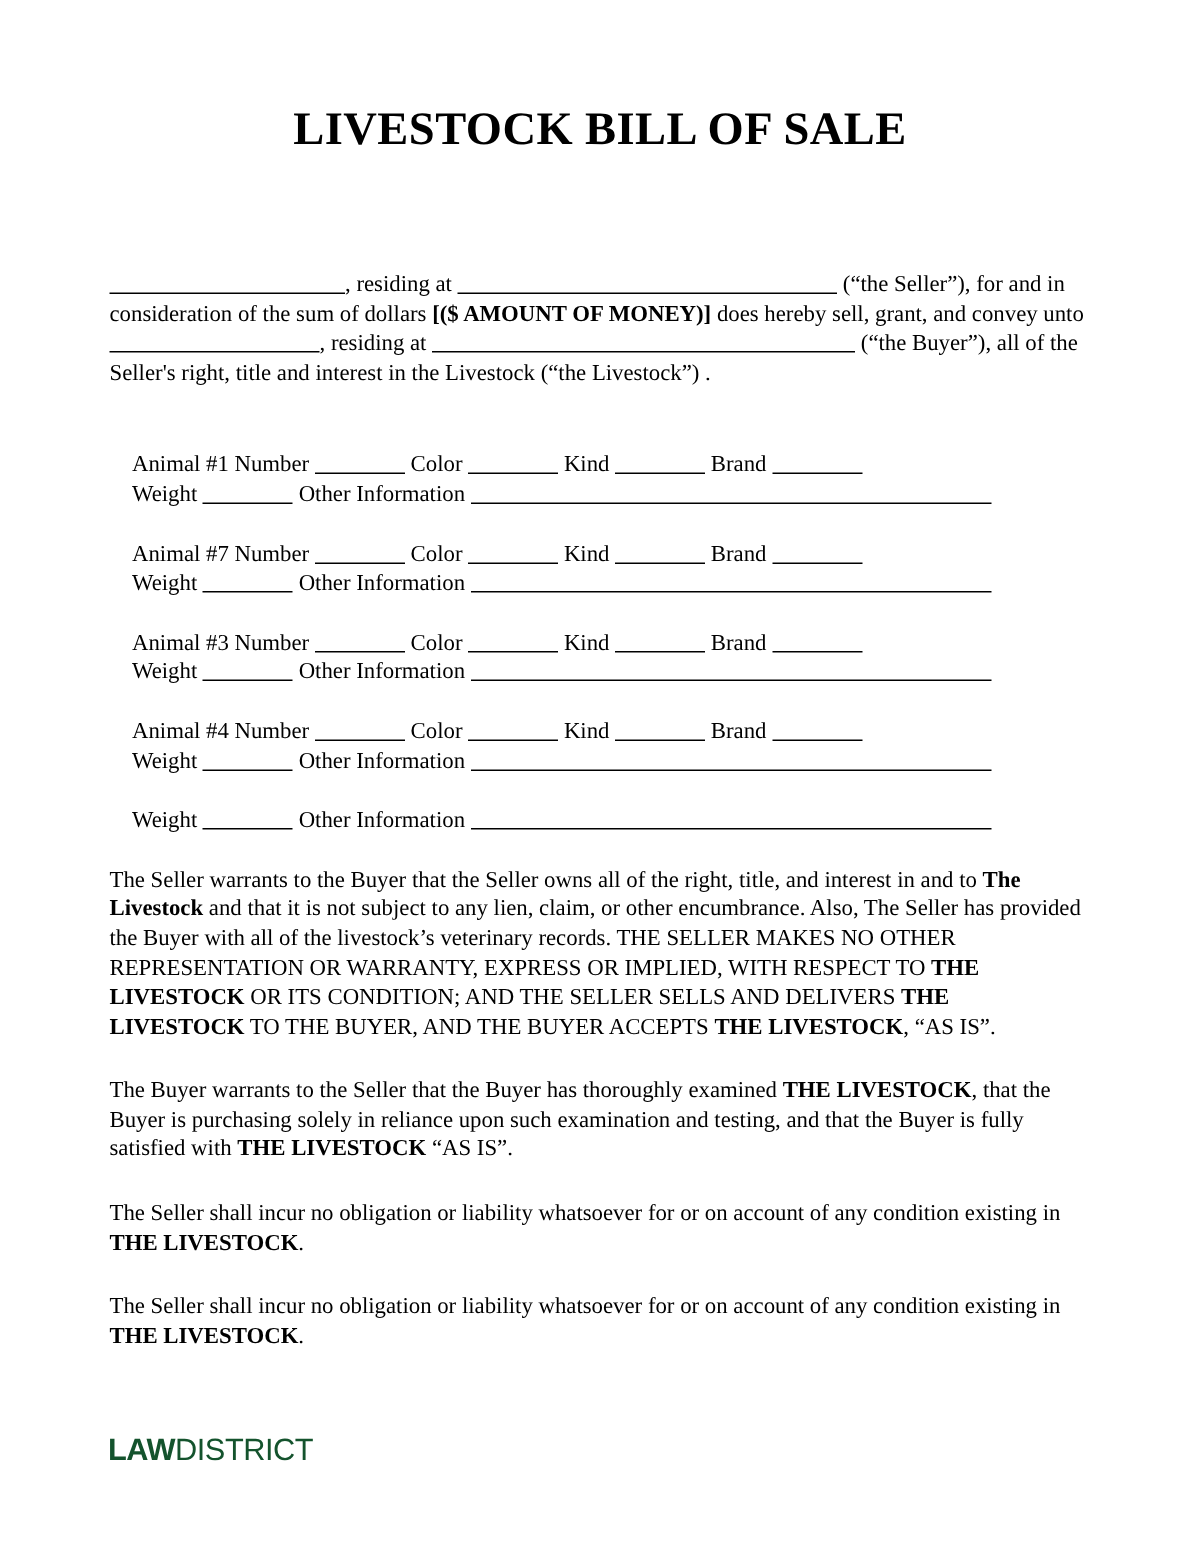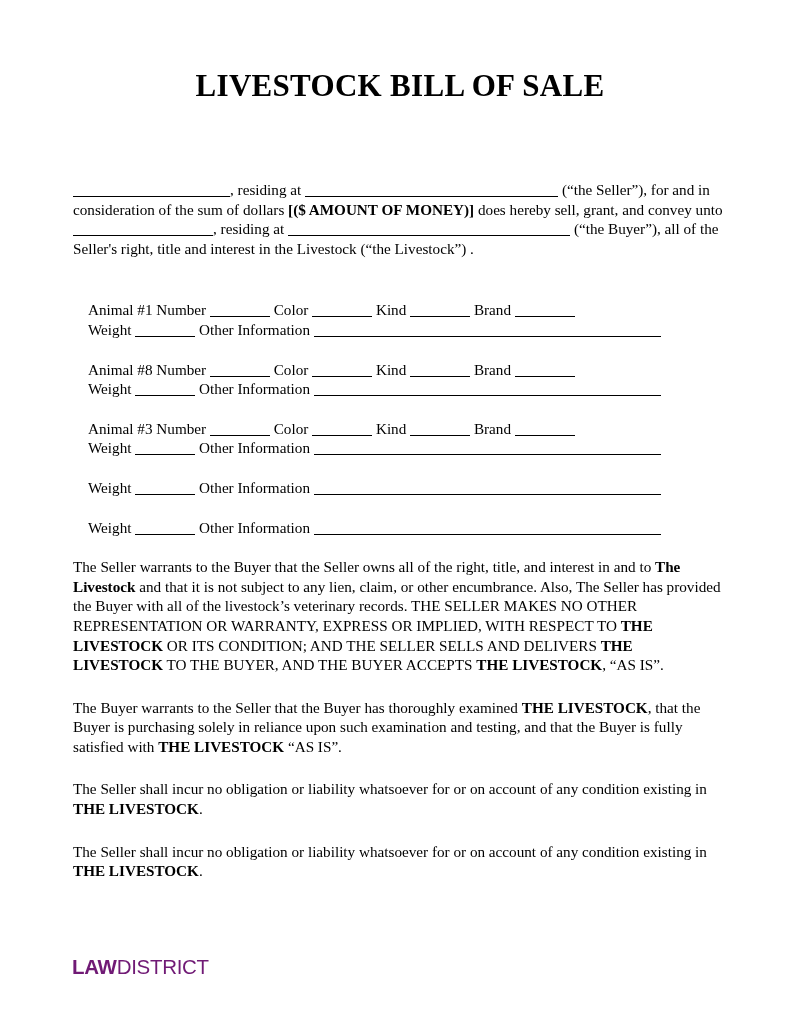--- a/index.html
+++ b/index.html
@@ -83,21 +83,21 @@
     width: 800px;
     height: 40px;
   }
   .logo {
     position: absolute;
     left: 72px;
     top: 0px;
     font-family: "Liberation Sans", "DejaVu Sans", sans-serif;
     font-size: 20.5px;
     letter-spacing: -0.3px;
-    color: #701a75;
+    color: #14532d;
     white-space: nowrap;
   }
   .logo .law { font-weight: bold; }
   .logo .district { font-weight: normal; }
   .page-num {
     position: absolute;
     left: 300px;
     top: 2px;
     width: 200px;
     text-align: center;
@@ -121,30 +121,31 @@
 
     <div class="gap-md"></div>
 
     <div id="animals-container">
         <div class="animal-block">
           <div class="animal-line"><span>Animal #1</span> <span>Number</span> <span class="blank b-field"></span> <span>Color</span> <span class="blank b-field"></span> <span>Kind</span> <span class="blank b-field"></span> <span>Brand</span> <span class="blank b-field"></span></div>
           <div class="animal-line"><span>Weight</span> <span class="blank b-field"></span> <span>Other Information</span> <span class="blank b-other"></span></div>
         </div>
         <div class="animal-spacer"></div>
         <div class="animal-block">
-          <div class="animal-line"><span>Animal #8</span> <span>Number</span> <span class="blank b-field"></span> <span>Color</span> <span class="blank b-field"></span> <span>Kind</span> <span class="blank b-field"></span> <span>Brand</span> <span class="blank b-field"></span></div>
+          <div class="animal-line"><span>Animal #7</span> <span>Number</span> <span class="blank b-field"></span> <span>Color</span> <span class="blank b-field"></span> <span>Kind</span> <span class="blank b-field"></span> <span>Brand</span> <span class="blank b-field"></span></div>
           <div class="animal-line"><span>Weight</span> <span class="blank b-field"></span> <span>Other Information</span> <span class="blank b-other"></span></div>
         </div>
         <div class="animal-spacer"></div>
         <div class="animal-block">
           <div class="animal-line"><span>Animal #3</span> <span>Number</span> <span class="blank b-field"></span> <span>Color</span> <span class="blank b-field"></span> <span>Kind</span> <span class="blank b-field"></span> <span>Brand</span> <span class="blank b-field"></span></div>
           <div class="animal-line"><span>Weight</span> <span class="blank b-field"></span> <span>Other Information</span> <span class="blank b-other"></span></div>
         </div>
         <div class="animal-spacer"></div>
         <div class="animal-block">
+          <div class="animal-line"><span>Animal #4</span> <span>Number</span> <span class="blank b-field"></span> <span>Color</span> <span class="blank b-field"></span> <span>Kind</span> <span class="blank b-field"></span> <span>Brand</span> <span class="blank b-field"></span></div>
           <div class="animal-line"><span>Weight</span> <span class="blank b-field"></span> <span>Other Information</span> <span class="blank b-other"></span></div>
         </div>
         <div class="animal-spacer"></div>
         <div class="animal-block">
           <div class="animal-line"><span>Weight</span> <span class="blank b-field"></span> <span>Other Information</span> <span class="blank b-other"></span></div>
         </div>
         <div class="animal-spacer"></div>
       </div>
 
     <p class="para"><span>The Seller warrants to the Buyer that the Seller owns all of the right, title, and interest in and to </span><b>The Livestock</b><span> and that it is not subject to any lien, claim, or other encumbrance. Also, The Seller has provided the Buyer with all of the livestock’s veterinary records. THE SELLER MAKES NO OTHER REPRESENTATION OR WARRANTY, EXPRESS OR IMPLIED, WITH RESPECT TO </span><b>THE LIVESTOCK</b><span> OR ITS CONDITION; AND THE SELLER SELLS AND DELIVERS </span><b>THE LIVESTOCK</b><span> TO THE BUYER, AND THE BUYER ACCEPTS </span><b>THE LIVESTOCK</b><span>, “AS IS”.</span></p>

